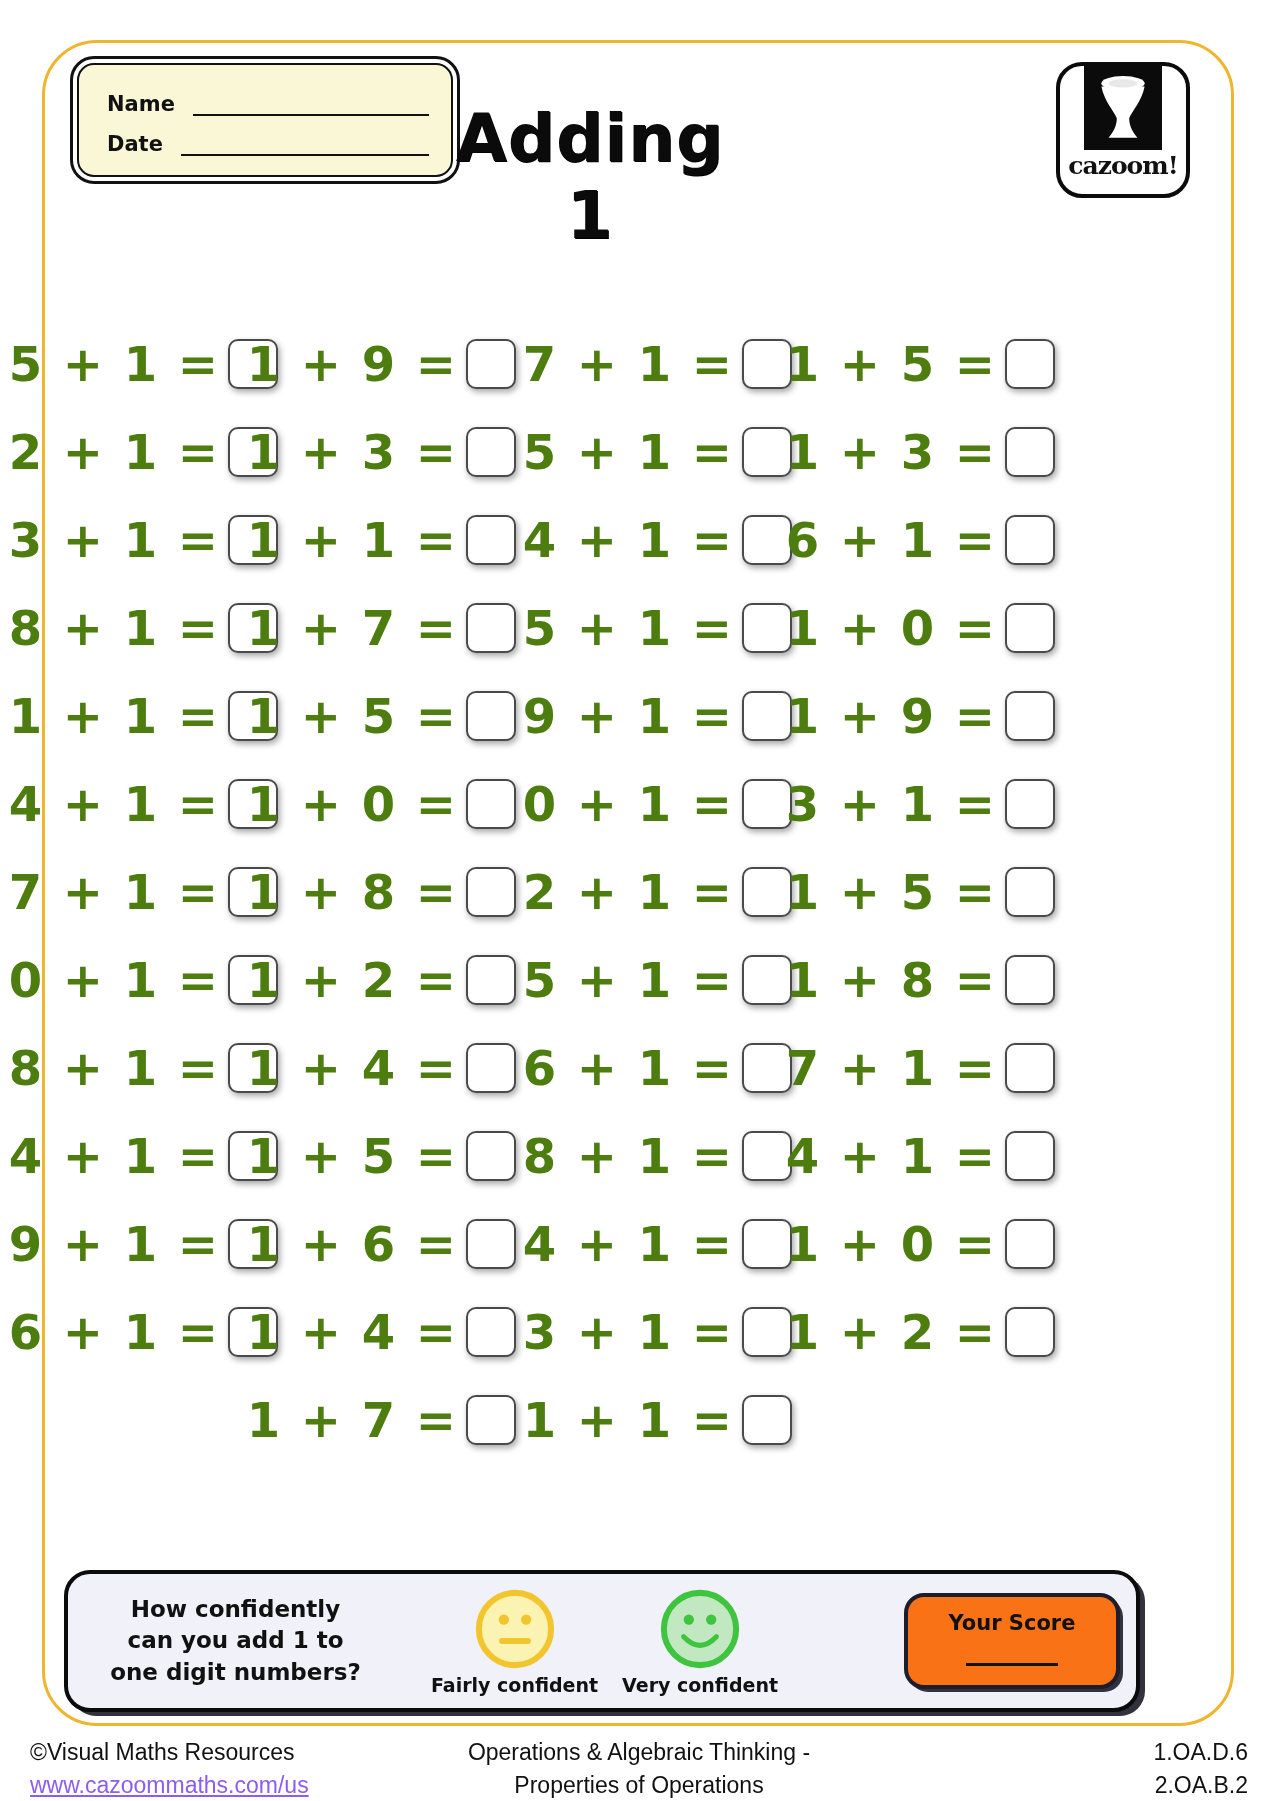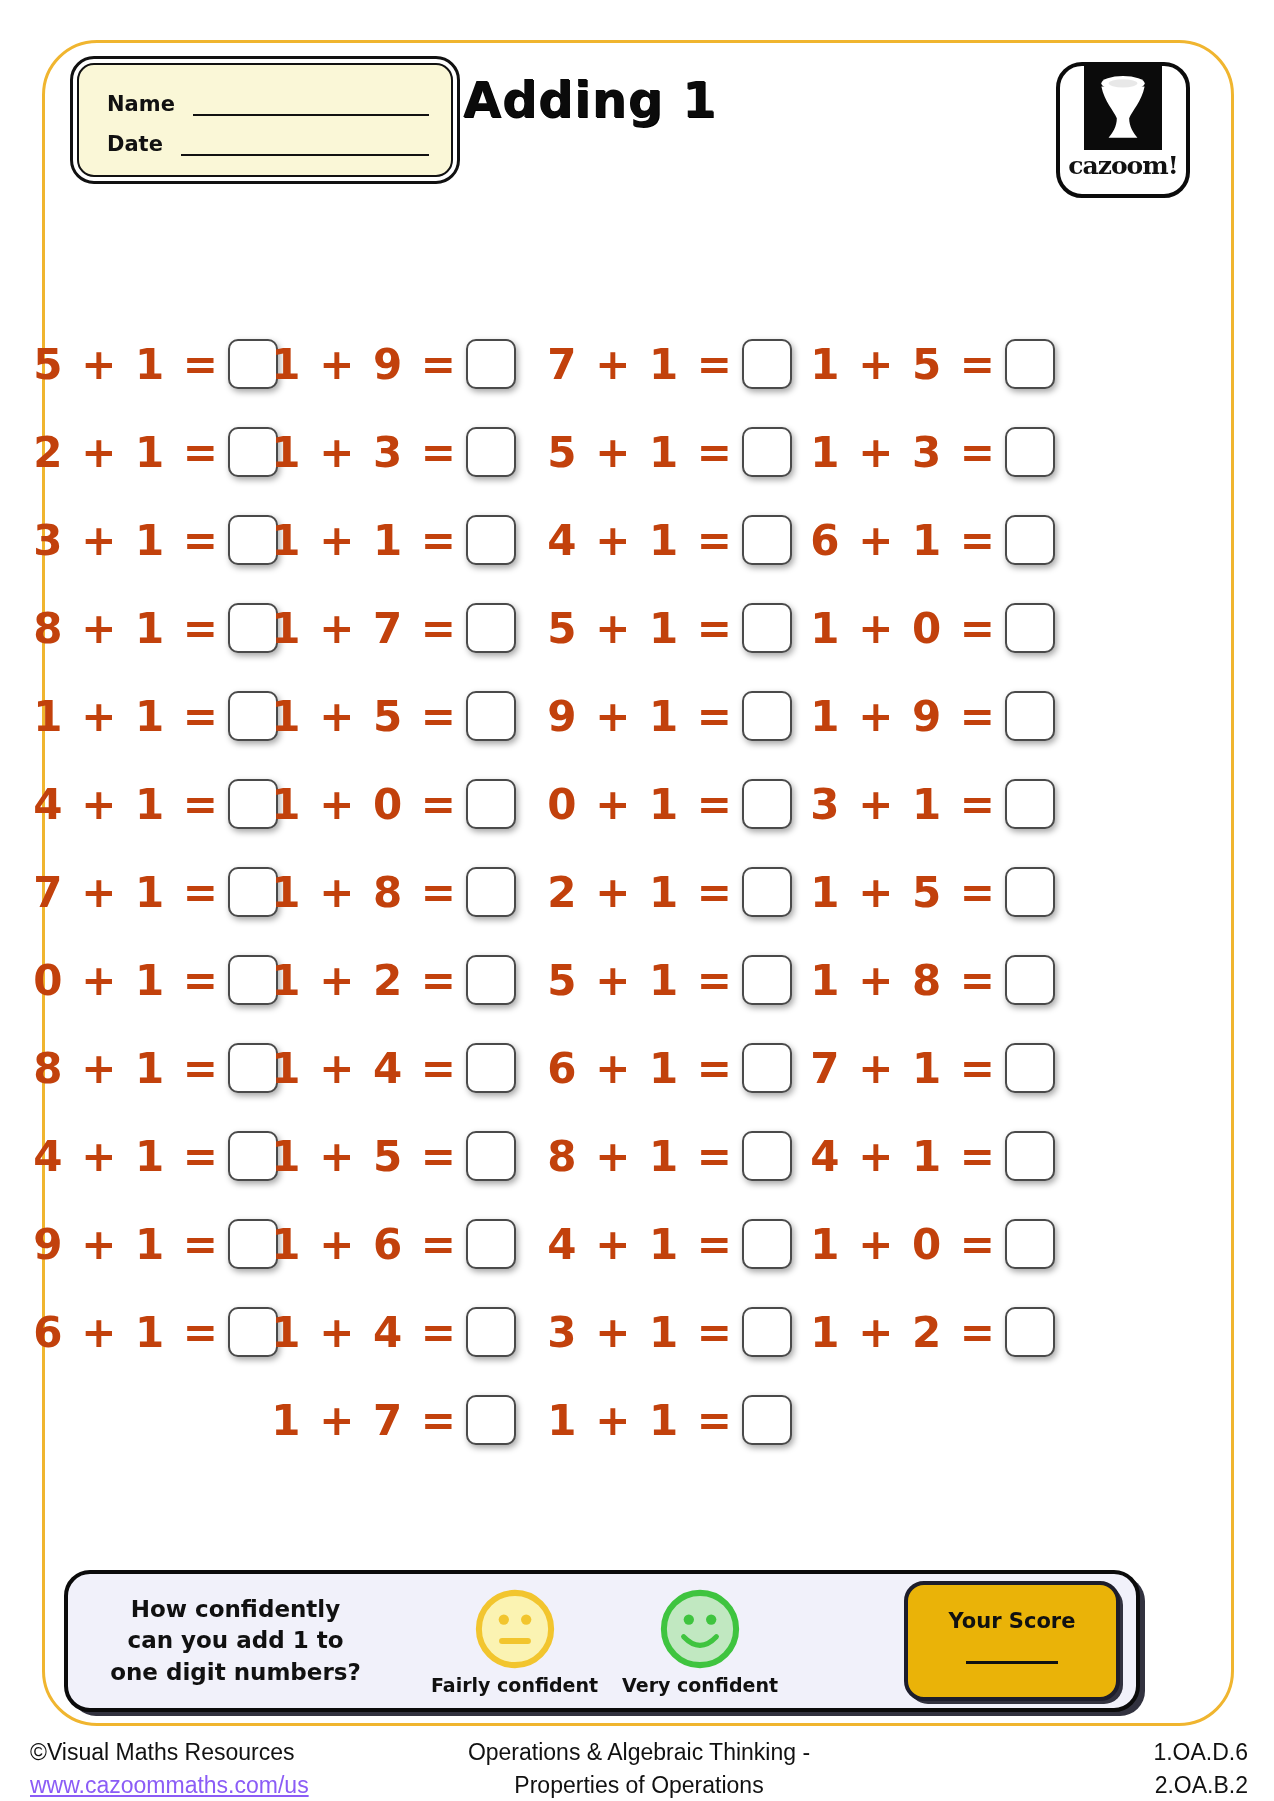--- a/index.html
+++ b/index.html
@@ -26,44 +26,44 @@
     width:100%;height:100%;box-sizing:border-box;
     background:#FAF7D7;border:2px solid #111;border-radius:17px;
     padding:18px 22px 12px 28px;display:flex;flex-direction:column;justify-content:space-around;
   }
   .nd-row{display:flex;align-items:flex-end;gap:18px;}
   .nd-label{font-weight:bold;font-size:21px;}
   .nd-line{flex:1;border-bottom:2px solid #111;height:24px;max-width:248px;}
 
   
   .title{
-    position:absolute;left:430px;top:72px;width:320px;text-align:center;
-    font-size:49px;font-weight:bold;letter-spacing:1px;color:#0b0b0b;
+    position:absolute;left:430px;top:100px;width:320px;text-align:center;
+    font-size:66px;font-weight:bold;letter-spacing:1px;color:#0b0b0b;
     text-shadow:1px 1px 0 #000;
   }
 
   
   .logo{
     position:absolute;left:1056px;top:62px;width:134px;height:136px;
     background:#fff;border:4px solid #0b0b0b;border-radius:26px;
     box-sizing:border-box;text-align:center;
   }
   .logo-drum{width:78px;height:84px;background:#0b0b0b;margin:0 auto;display:flex;align-items:center;justify-content:center;}
   .logo-text{font-family:"DejaVu Serif",serif;font-weight:bold;font-size:25px;margin-top:1px;letter-spacing:-1px;}
 
   
   .grid{
     position:absolute;left:70px;top:320px;width:985px;
     display:grid;grid-template-columns:208px 238px 276px 263px;
     grid-auto-rows:88px;
   }
   .cell{display:flex;align-items:center;justify-content:flex-end;}
   .eq{
-    font-size:42px;font-weight:bold;white-space:pre;word-spacing:4px;
-    margin-right:10px;color:#c2410c;
+    font-size:48px;font-weight:bold;white-space:pre;word-spacing:4px;
+    margin-right:10px;color:#4d7c0f;
   }
   .answer-box{
     width:46px;height:46px;background:#fff;border:2px solid #4a4a4a;
     border-radius:10px;box-shadow:2px 3px 6px rgba(0,0,0,0.35);
     flex:0 0 auto;
   }
 
   
   .confidence{
     position:absolute;left:64px;top:1570px;width:1076px;height:142px;
@@ -73,23 +73,23 @@
   }
   .conf-question{
     width:275px;text-align:center;font-weight:bold;font-size:23px;
     line-height:1.35;white-space:pre-line;
   }
   .conf-options{display:flex;align-items:flex-end;gap:24px;margin-left:58px;}
   .option{display:flex;flex-direction:column;align-items:center;cursor:pointer;}
   .option svg{width:86px;height:86px;}
   .opt-label{font-weight:bold;font-size:19px;margin-top:2px;white-space:nowrap;}
   .scorebox{
-    margin-left:auto;width:216px;height:120px;background:#eab308;
+    margin-left:auto;width:216px;height:96px;background:#f97316;
     border:4px solid #1d1d2b;border-radius:20px;box-sizing:border-box;
-    box-shadow:4px 4px 0 -1px #32323f;text-align:center;padding-top:24px;
+    box-shadow:4px 4px 0 -1px #32323f;text-align:center;padding-top:14px;
   }
   .score-label{font-weight:bold;font-size:21px;}
   .score-line{width:92px;border-bottom:3px solid #111;height:28px;margin:0 auto;}
 
   
   .footer{
     position:absolute;left:30px;top:1736px;width:1218px;
     display:flex;align-items:flex-start;
     font-family:"Liberation Sans",sans-serif;font-size:23px;line-height:1.45;
   }

